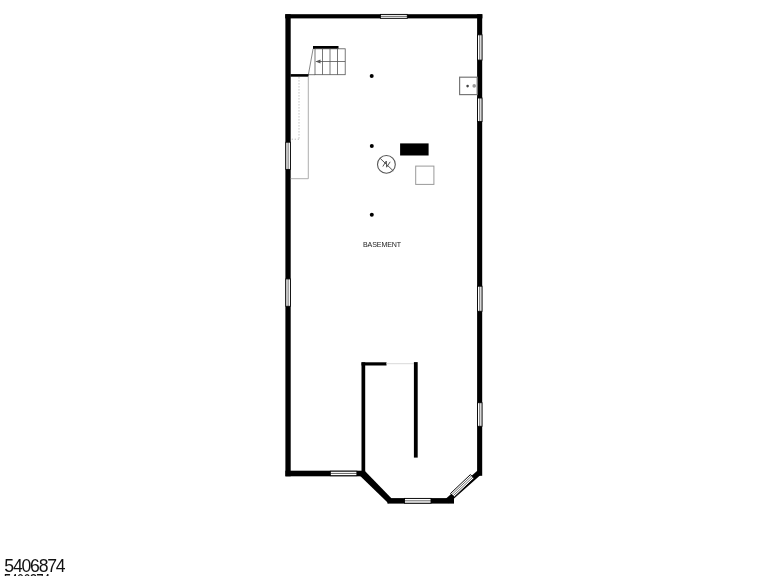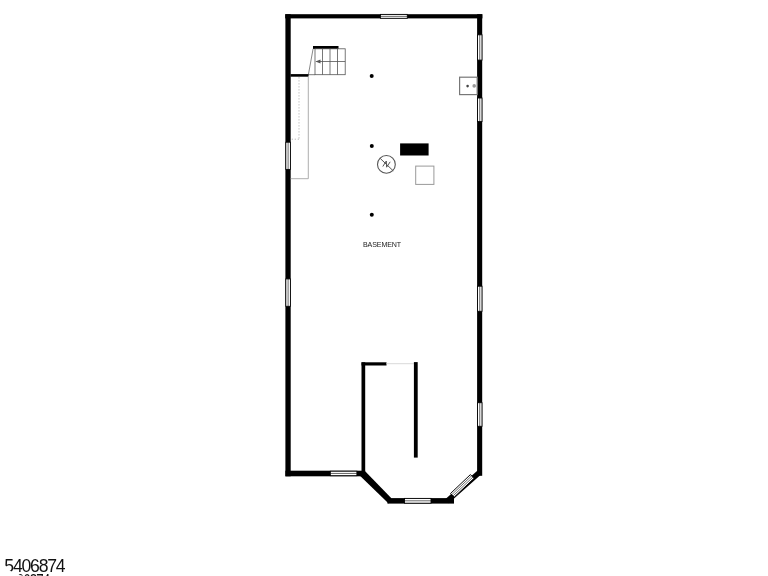--- a/index.html
+++ b/index.html
@@ -1,17 +1,17 @@
 <!DOCTYPE html>
 <html><head>
 <meta charset="utf-8">
 <style>
   html,body{margin:0;padding:0;background:#fff;}
   .page{position:relative;width:768px;height:576px;background:#fff;overflow:hidden;
-        font-family:"Liberation Sans", sans-serif;border-radius:26px;}
+        font-family:"Liberation Sans", sans-serif;}
 </style>
 </head>
 <body>
 <div class="page">
 <svg width="768" height="576" viewBox="0 0 768 576">
 
   <rect x="0" y="0" width="768" height="576" fill="#ffffff"></rect>
 
   <rect x="290" y="18" width="188" height="453" fill="#ffffff"></rect>
 

